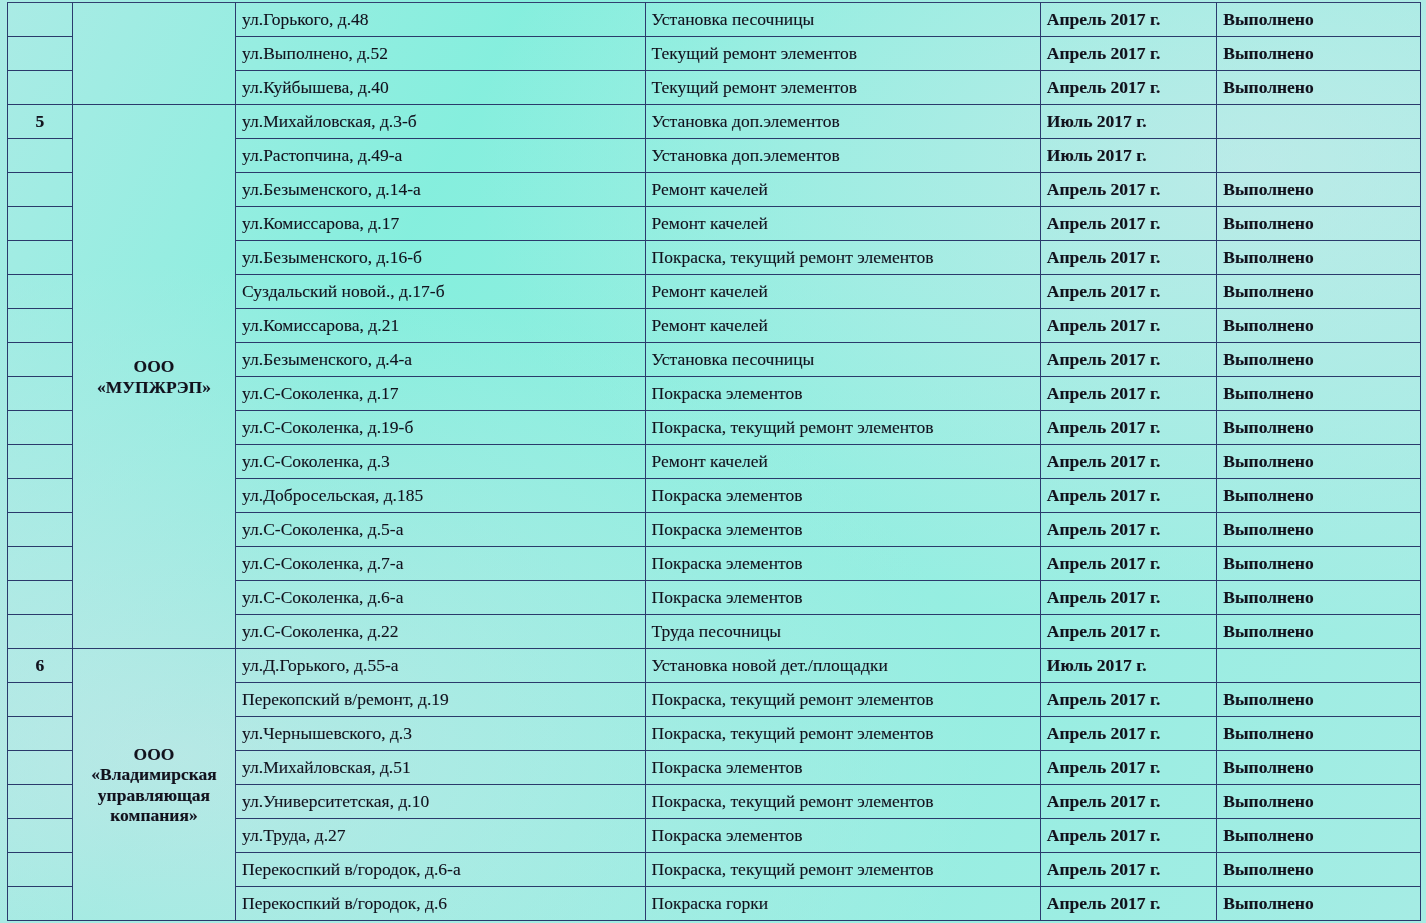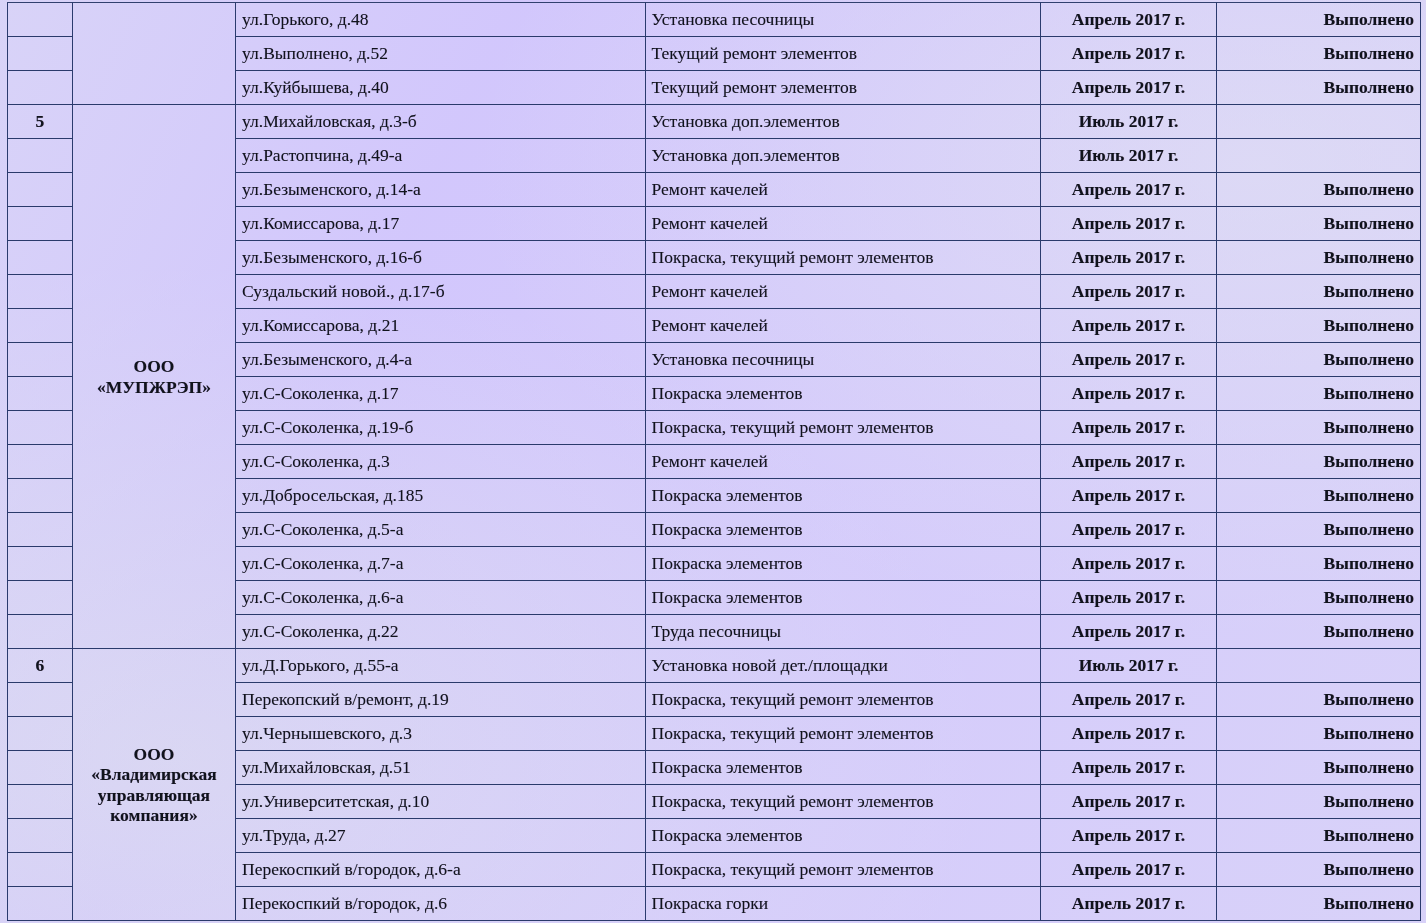--- a/index.html
+++ b/index.html
@@ -5,21 +5,21 @@
 <style>
   html, body {
     margin: 0;
     padding: 0;
     background: #ffffff;
   }
   #page {
     position: relative;
     width: 1426px;
     height: 923px;
-    background: #c4b5fd;
+    background: #5eead4;
     overflow: hidden;
     font-family: "Liberation Serif", "DejaVu Serif", serif;
   }
   
   #paper-texture {
     position: absolute;
     inset: 0;
     background:
       linear-gradient(115deg, rgba(233,236,243,0.55) 0%, rgba(252,252,250,0.25) 28%, rgba(245,246,248,0.35) 60%, rgba(236,238,244,0.5) 100%),
       radial-gradient(ellipse at 12% 82%, rgba(214,219,231,0.55) 0%, rgba(255,255,255,0) 46%),
@@ -52,22 +52,22 @@
   col.c-org   { width: 161px; }
   col.c-addr  { width: 404px; }
   col.c-work  { width: 390px; }
   col.c-date  { width: 174px; }
   col.c-stat  { width: 201px; }
 
   td.num   { text-align: center; font-weight: 700; font-size: 18px; }
   td.org   { text-align: center; font-weight: 700; font-size: 16.5px; line-height: 1.35; vertical-align: top; padding-top: 7px; }
   td.addr  { text-align: left;  padding-left: 10px; }
   td.work  { text-align: left; font-size: 17px; }
-  td.date  { text-align: center; font-weight: 700; font-size: 17.5px; }
-  td.stat  { text-align: right; font-weight: 700; font-size: 17.5px; }
+  td.date  { text-align: left; font-weight: 700; font-size: 17.5px; }
+  td.stat  { text-align: left; font-weight: 700; font-size: 17.5px; }
 
   
   td.num, td.org, td.date, td.stat {
     text-shadow: 0.4px 0 rgba(120,40,40,0.22), -0.4px 0 rgba(30,40,140,0.22);
   }
   td.addr, td.work {
     text-shadow: 0.4px 0 rgba(110,50,50,0.18), -0.4px 0 rgba(30,40,140,0.18);
   }
   .org-line { display: block; }
 </style>

